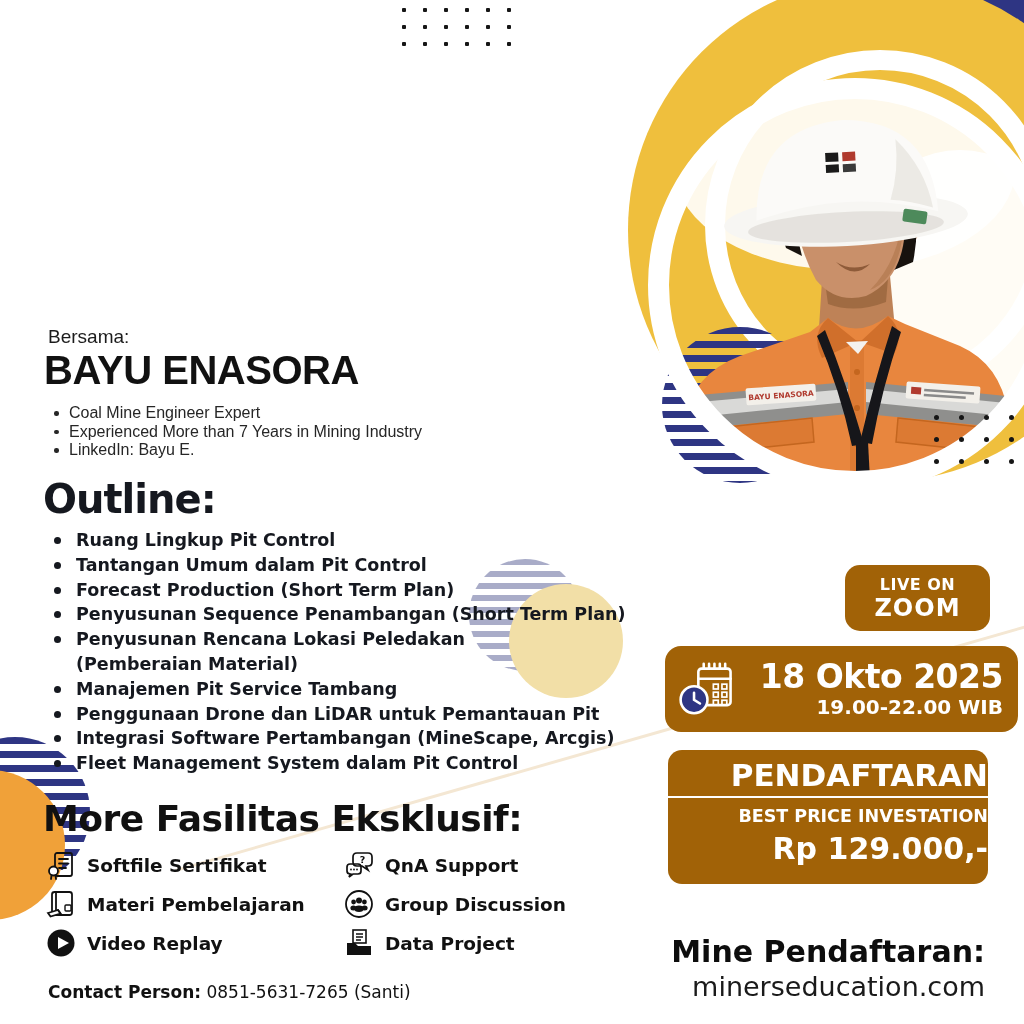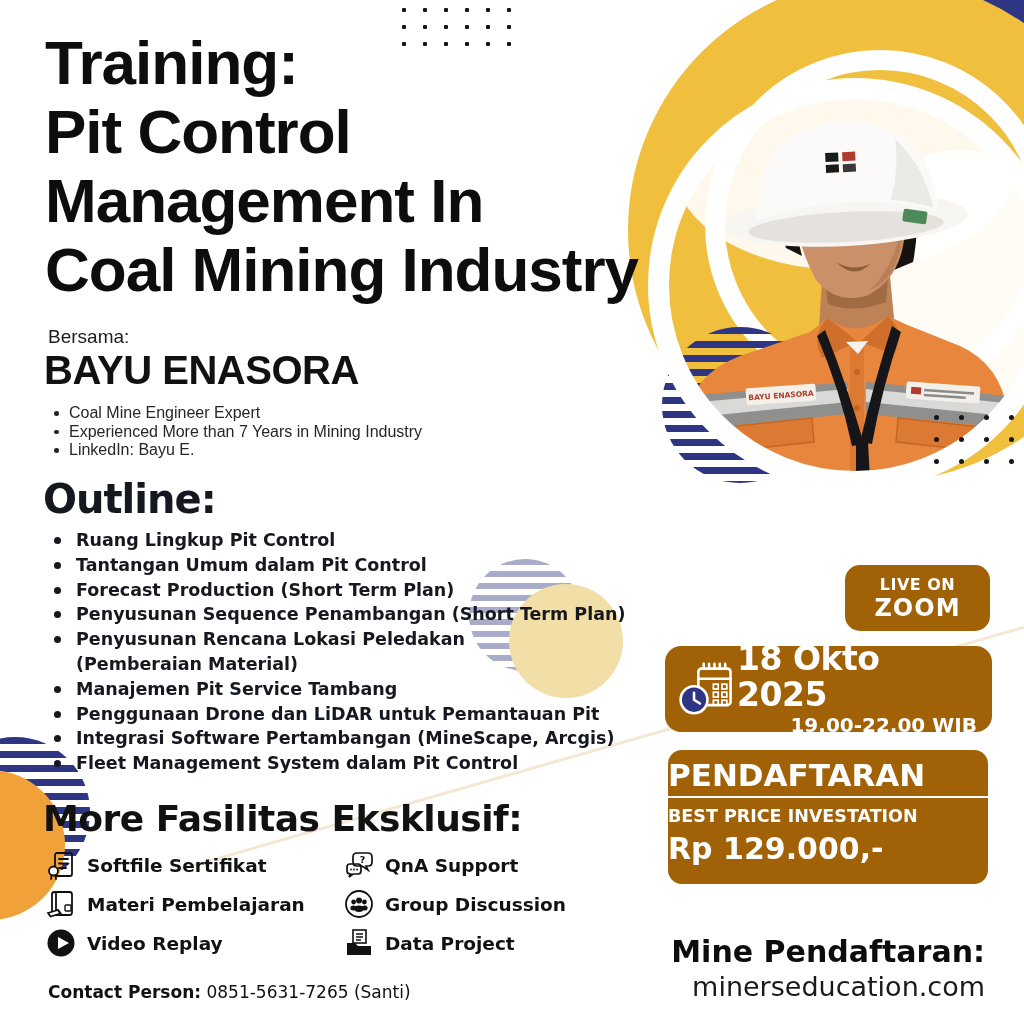--- a/index.html
+++ b/index.html
@@ -52,28 +52,28 @@
 
   .contact{left:48px;top:982px;font:400 17px "DejaVu Sans",sans-serif;color:#111;}
   .contact b{font-weight:700;}
 
   
   .navy{background:#a16207;color:#fff;}
   .live-badge{left:845px;top:565px;width:145px;height:66px;border-radius:15px;
     display:flex;flex-direction:column;align-items:center;justify-content:center;}
   .live-badge .l1{font:700 16px "DejaVu Sans",sans-serif;letter-spacing:0.5px;}
   .live-badge .l2{font:700 24px "DejaVu Sans",sans-serif;letter-spacing:1px;}
-  .date-badge{left:665px;top:646px;width:327px;height:86px;border-radius:16px;
+  .date-badge{left:665px;top:646px;width:353px;height:86px;border-radius:16px;
     display:flex;align-items:center;}
   .date-badge svg{width:58px;height:58px;margin-left:14px;}
   .date-col{flex:1;display:flex;flex-direction:column;align-items:flex-end;margin-right:15px;}
   .date-col .date{font:700 33px "DejaVu Sans",sans-serif;letter-spacing:-0.5px;line-height:36px;}
   .date-col .time{font:700 20px "DejaVu Sans",sans-serif;line-height:24px;}
   .reg-box{left:668px;top:750px;width:320px;height:134px;border-radius:14px;
-    display:flex;flex-direction:column;align-items:flex-start;}
+    display:flex;flex-direction:column;align-items:flex-end;}
   .reg-box .head{font:700 31px "DejaVu Sans",sans-serif;margin-top:7px;line-height:36px;}
   .reg-box .divider{width:100%;height:2px;background:#fff;margin-top:3px;}
   .reg-box .sub{font:700 17.5px "DejaVu Sans",sans-serif;margin-top:8px;}
   .reg-box .price{font:700 30px "DejaVu Sans",sans-serif;margin-top:5px;}
   .link-area{left:655px;top:934px;width:330px;text-align:right;color:#0d0d0d;}
   .link-area .lbl{font:700 30px "DejaVu Sans",sans-serif;line-height:36px;}
   .link-area .url{font:400 27px "DejaVu Sans",sans-serif;line-height:34px;color:#1a1a1a;text-decoration:none;display:block;}
 </style>
 </head>
 <body>
@@ -201,26 +201,20 @@
       <span></span>
       <span></span>
       <span></span>
       <span></span>
       <span></span>
       <span></span>
       <span></span>
       <span></span>
     </div>
 
-  <div class="abs content title">
-      <div class="t-line">Training:</div>
-      <div class="t-line">Pit Control</div>
-      <div class="t-line">Management In</div>
-      <div class="t-line">Coal Mining Industry</div>
-    </div>
 
   <div class="abs content bersama">Bersama:</div>
   <div class="abs content speaker-name">BAYU ENASORA</div>
   <ul class="abs content credentials">
       <li>Coal Mine Engineer Expert</li>
       <li>Experienced More than 7 Years in Mining Industry</li>
       <li>LinkedIn: Bayu E.</li>
     </ul>
 
   <div class="abs content outline-heading">Outline:</div>

